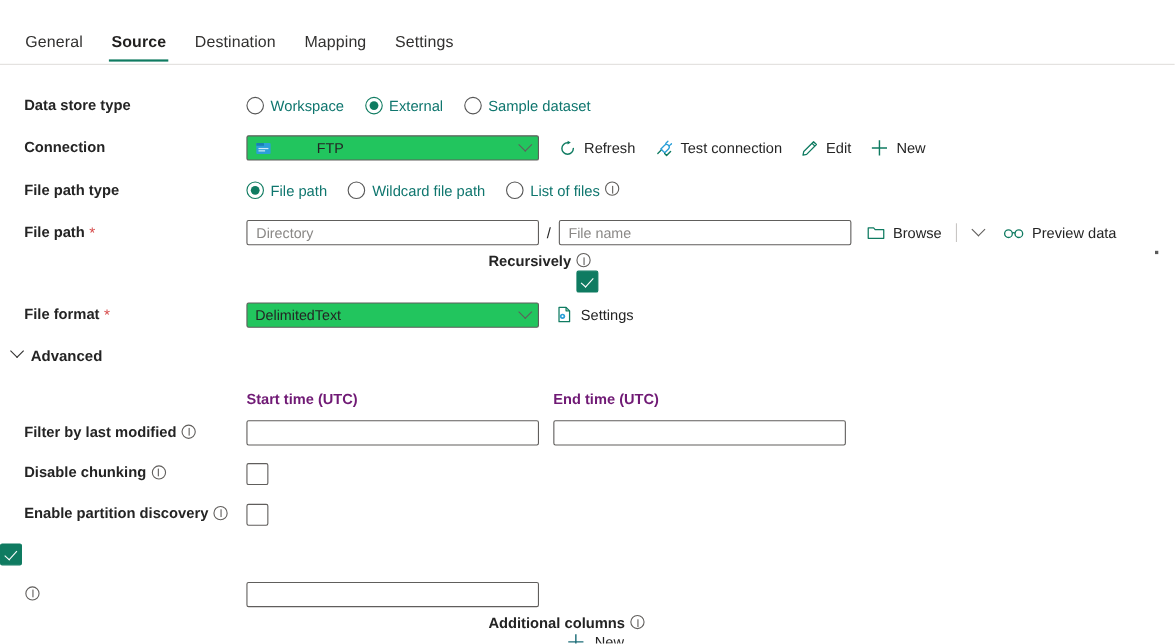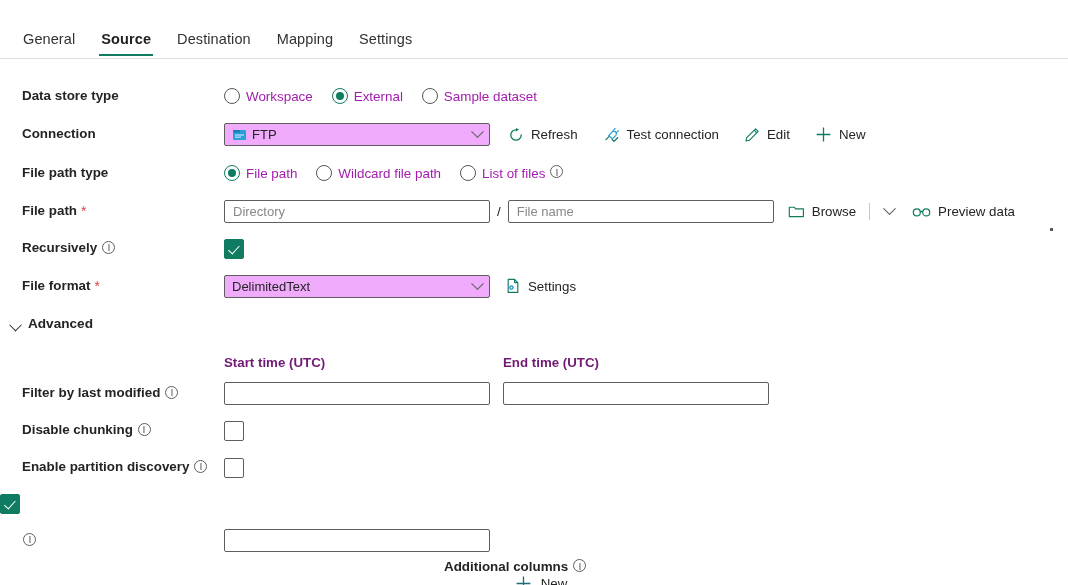--- a/index.html
+++ b/index.html
@@ -80,21 +80,21 @@
     content: "";
     position: absolute;
     left: 50%; top: 2.5px;
     transform: translateX(-50%);
     width: 1.1px; height: 7px;
     background: #605e5c;
   }
 
   
   .radios { display: flex; align-items: center; gap: 19px; }
-  .radio { display: flex; align-items: center; gap: 6px; cursor: pointer; font-size: 13.4px; color: #a21caf; }
+  .radio { display: flex; align-items: center; gap: 6px; cursor: pointer; font-size: 13.4px; color: #0f766e; }
   .rdot {
     width: 16px; height: 16px;
     border: 1.3px solid #565656;
     border-radius: 50%;
     position: relative;
     flex: 0 0 auto;
   }
   .rdot.sel { border-color: #0f7b61; border-width: 1.4px; }
   .rdot.sel::after {
     content: "";
@@ -138,56 +138,57 @@
     border-radius: 2px;
     font-family: "Liberation Sans", sans-serif;
     outline: none;
   }
   .inp::placeholder { color: #8a8886; }
 
   .sel-box {
     height: 23px;
     width: 266px;
     border: 1px solid #605e5c;
-    background: #f0abfc;
+    background: #22c55e;
     border-radius: 2px;
     display: flex;
     align-items: center;
     padding: 0 7px 0 7px;
     font-size: 13px;
     color: #242424;
     cursor: pointer;
     position: relative;
+    gap: 36px;
   }
   .sel-box .val { flex: 1; padding-left: 5px; white-space: nowrap; overflow: hidden; }
   .chev {
     width: 9px; height: 9px;
     border-right: 1.2px solid #605e5c;
     border-bottom: 1.2px solid #605e5c;
     transform: rotate(45deg) translate(-2px,-2px);
     flex: 0 0 auto;
   }
 
   
-  .cmds { display: flex; align-items: center; gap: 25px; margin-left: 18px; }
+  .cmds { display: flex; align-items: center; gap: 17px; margin-left: 18px; }
   .cmd {
     display: flex; align-items: center; gap: 7px;
     font-size: 13.3px;
     color: #242424;
     cursor: pointer;
     white-space: nowrap;
   }
   .cmd svg { display: block; flex: 0 0 auto; }
 
   .vdiv { width: 1px; height: 17px; background: #c8c6c4; }
 
   .slash { margin: 0 7px; color: #242424; font-size: 13.5px; }
 
   .adv {
-    display: flex; align-items: flex-end; gap: 8px;
+    display: flex; align-items: flex-start; gap: 8px;
     padding-left: 11px;
     font-size: 13.6px;
     font-weight: bold;
     color: #242424;
     cursor: pointer;
   }
   .adv-chev {
     width: 9px; height: 9px;
     border-right: 1.5px solid #323130;
     border-bottom: 1.5px solid #323130;
@@ -363,21 +364,21 @@
               <circle cx="14.2" cy="7.4" r="3.5" stroke="#0f7b61" stroke-width="1.2"></circle>
               <path d="M8.3 7.1 Q9.5 5.9 10.7 7.1" stroke="#0f7b61" stroke-width="1.2" fill="none"></path>
             </svg>
           </span>
           <span>Preview data</span>
         </div>
       </div>
     </div>
   </div>
 
-  <div class="row" style="height:37px;">
+  <div class="row" style="height:37px;flex-direction:column;">
     <div class="label">
       <span>Recursively</span>
       <span class="info"></span>
     </div>
     <div class="ctl">
       <div class="cbox on"></div>
     </div>
   </div>
 
   <div class="row" style="height:38px;">

